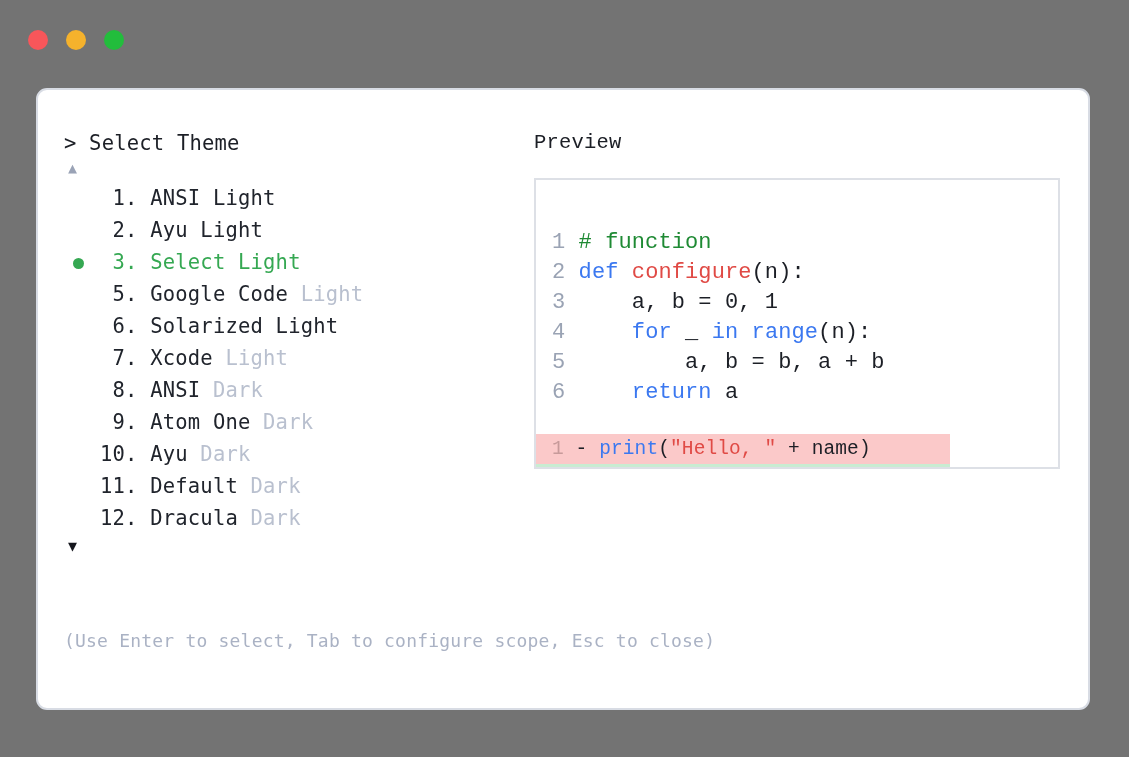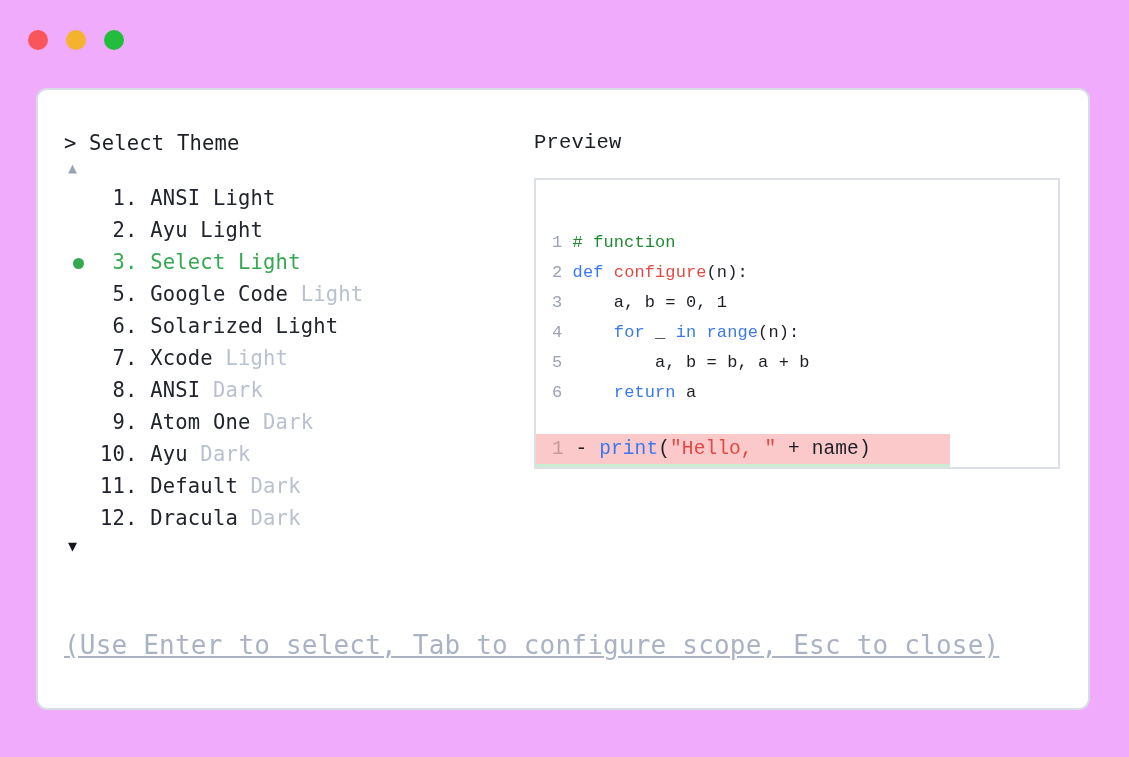--- a/index.html
+++ b/index.html
@@ -11,21 +11,21 @@
     width: 1129px;
     height: 757px;
     font-family: "DejaVu Sans Mono", "Liberation Mono", monospace;
     -webkit-font-smoothing: antialiased;
     overflow: hidden;
   }
   .screen {
     position: relative;
     width: 1129px;
     height: 757px;
-    background: #f0abfc;
+    background: #737373;
   }
 
   
   .titlebar {
     position: absolute;
     left: 28px;
     top: 30px;
     display: flex;
     gap: 18px;
     align-items: center;
@@ -101,25 +101,24 @@
   .theme-row.selected .row-text,
   .theme-row.selected .row-text .muted {
     color: #35a852;
   }
   .muted { color: #b9c0cf; }
 
   .hint {
     position: absolute;
     left: 26px;
     top: 540px;
-    font-size: 26px;
+    font-size: 18px;
     letter-spacing: 0.2px;
     color: #aab2c4;
     white-space: pre;
-    text-decoration: underline;
   }
 
   
   .right-pane {
     position: absolute;
     left: 496px;
     top: 40px;
     width: 530px;
     font-family: Liberation Mono, monospace;
   }
@@ -141,21 +140,21 @@
   }
   .code-inner {
     position: absolute;
     left: 0;
     top: 48px;
     right: 0;
   }
   .code-line {
     height: 30px;
     line-height: 30px;
-    font-size: 17px;
+    font-size: 22px;
     white-space: pre;
     letter-spacing: 0.1px;
     padding-left: 16px;
   }
   .lineno {
     color: #9aa3b4;
     display: inline-block;
   }
   .gap-line { height: 26px; }
 

